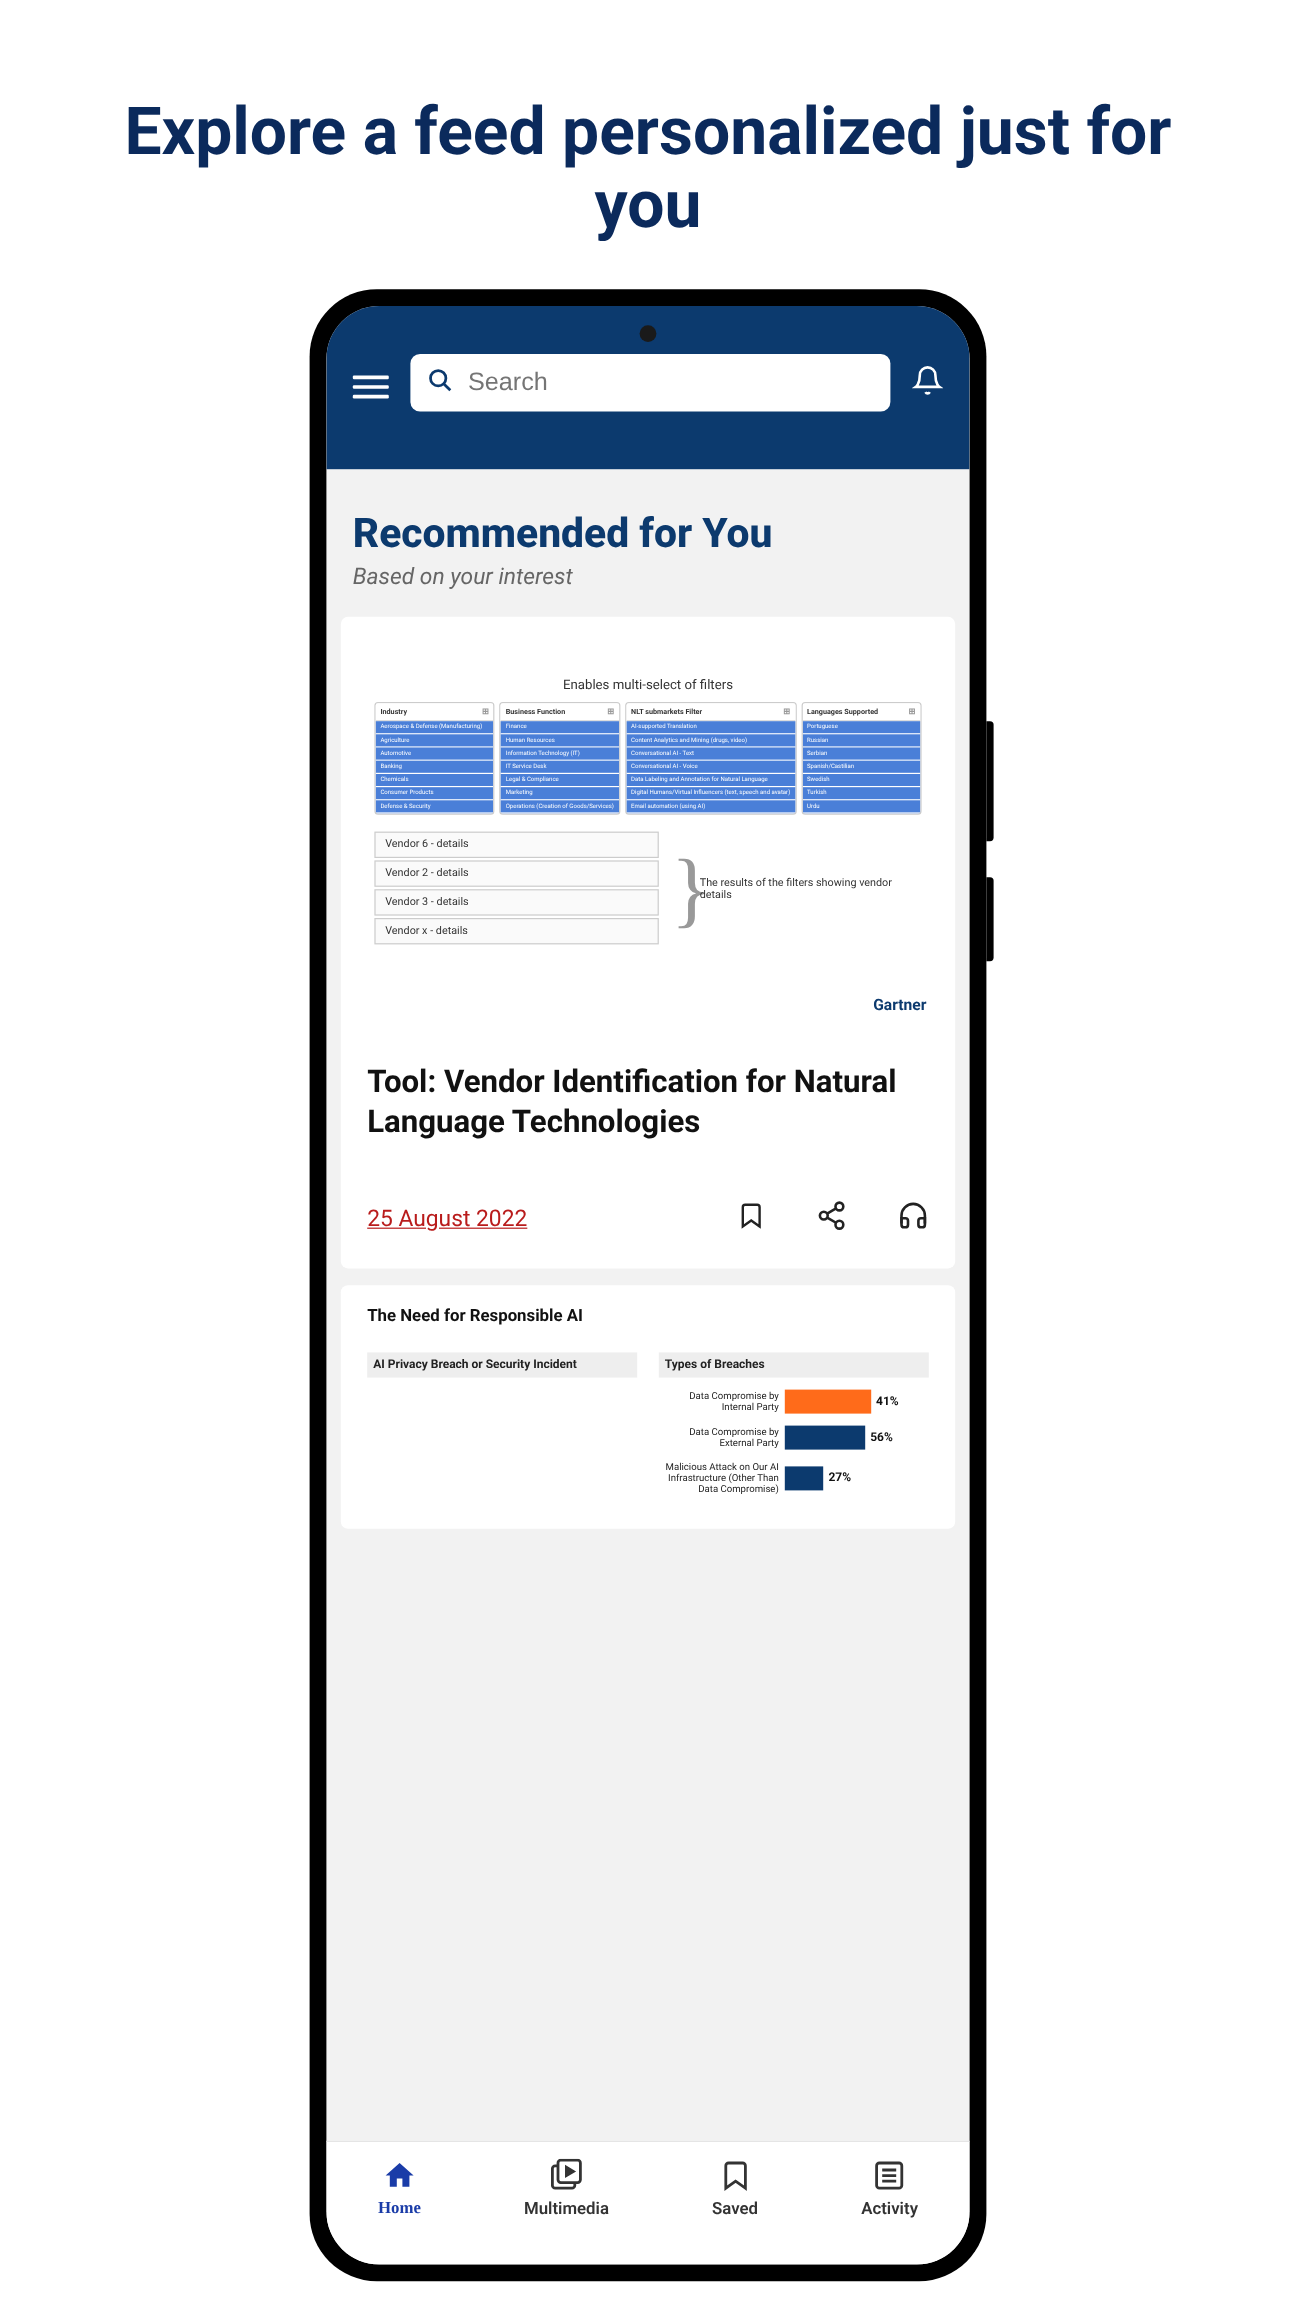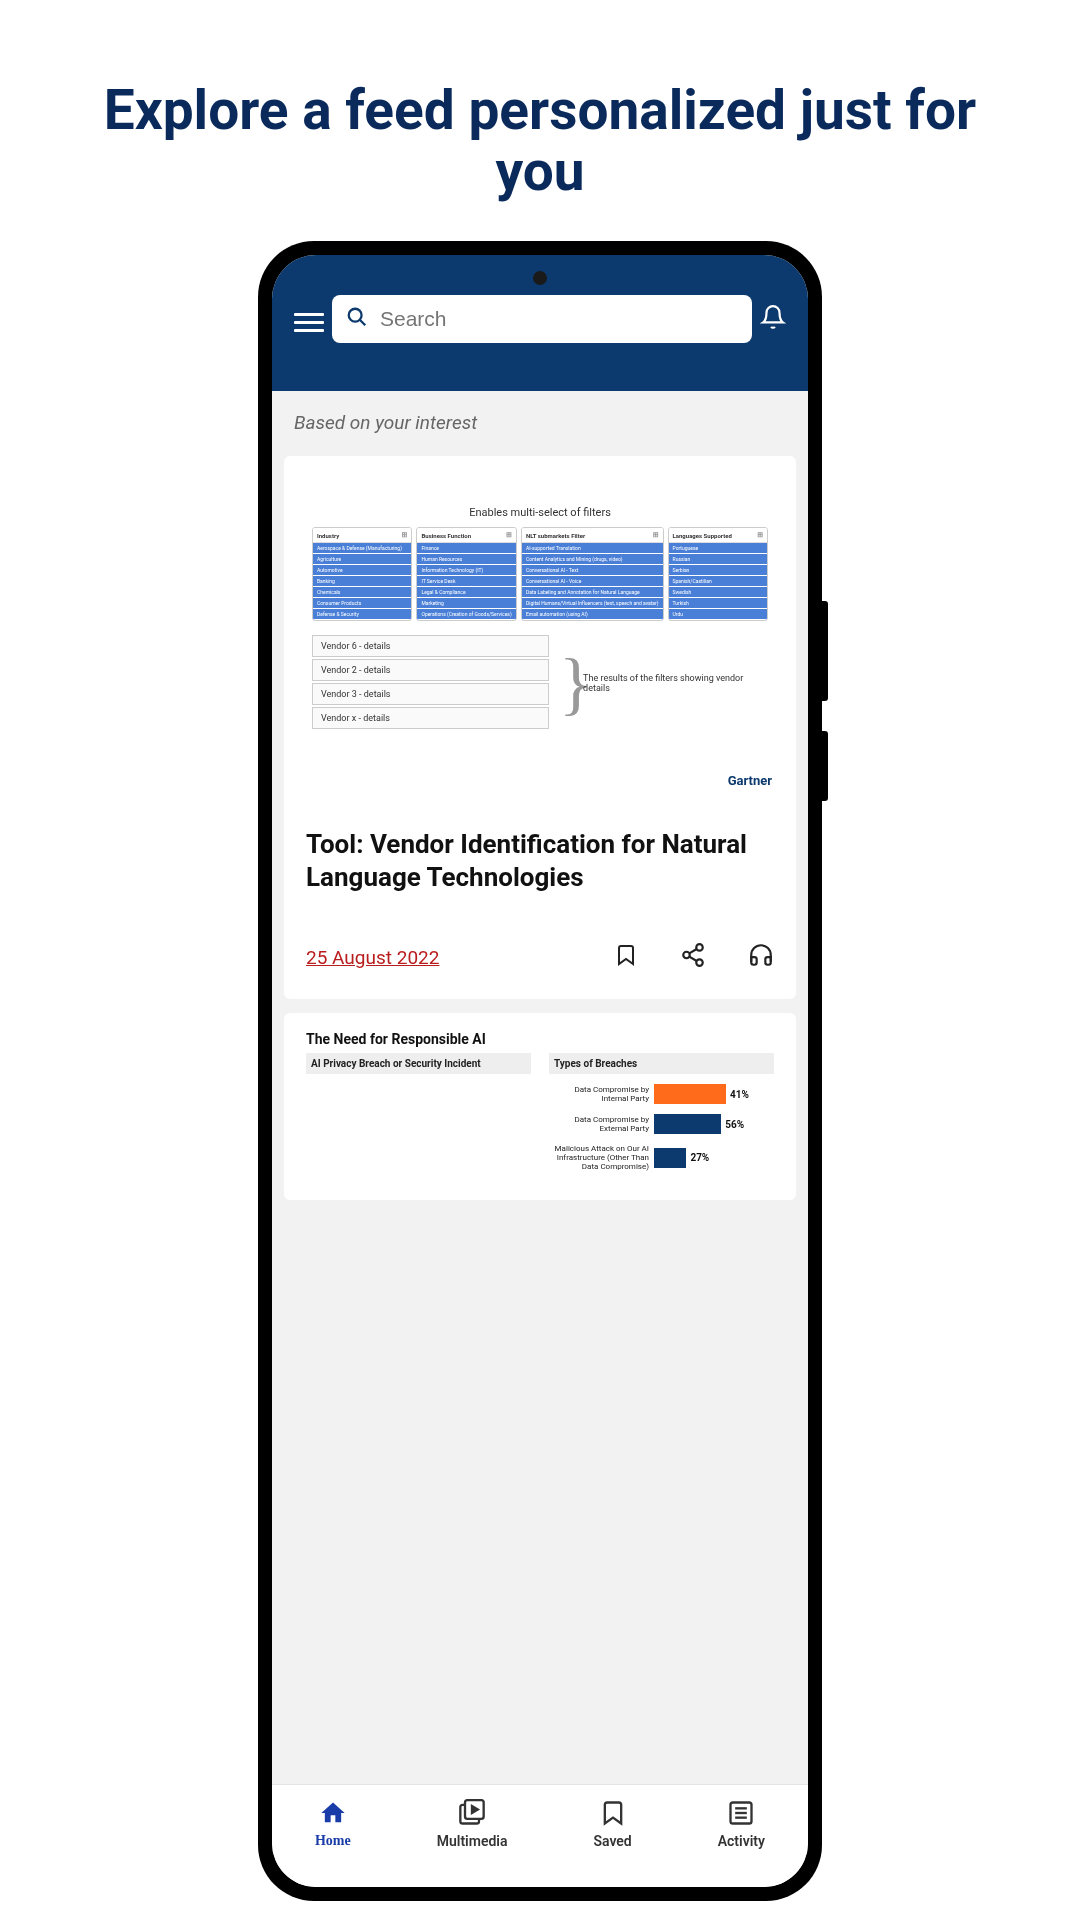--- a/index.html
+++ b/index.html
@@ -64,21 +64,21 @@
     border-radius: 44px;
     overflow: hidden;
     display: flex;
     flex-direction: column;
   }
   .app-header {
     background: #0c3a6e;
     padding: 40px 22px 48px;
     display: flex;
     align-items: center;
-    gap: 8px;
+    gap: 18px;
   }
   .menu-icon { width: 30px; height: 22px; cursor: pointer; }
   .menu-icon div { height: 3px; background: #fff; margin: 5px 0; border-radius: 1px; }
   .search-bar {
     flex: 1;
     background: #fff;
     border-radius: 8px;
     height: 48px;
     display: flex;
     align-items: center;
@@ -228,21 +228,21 @@
     display: flex;
     gap: 42px;
     color: #222;
   }
   .card-actions span { cursor: pointer; }
   .card2-body { padding: 18px 22px; }
   .card2-title {
     font-size: 14px;
     font-weight: 700;
     color: #111;
-    margin-bottom: 6px;
+    margin-bottom: 22px;
   }
   .charts-row { display: flex; gap: 18px; }
   .chart-col { flex: 1; }
   .chart-head {
     font-size: 10px;
     font-weight: 700;
     text-align: left;
     background: #eee;
     padding: 5px;
     color: #222;
@@ -332,20 +332,21 @@
       </div>
       <span class="bell-icon">
         <svg viewBox="0 0 24 24" fill="none" stroke="currentColor" stroke-width="2">
             <path d="M18 8a6 6 0 0 0-12 0c0 7-3 9-3 9h18s-3-2-3-9"></path>
             <path d="M13.7 21a2 2 0 0 1-3.4 0"></path>
           </svg>
       </span>
     </div>
 
     <div class="content">
+      <div class="section-title">Recommended for You</div>
       <div class="section-sub">Based on your interest</div>
 
       <div class="card">
         <div class="card-image">
           <div class="multi-label">Enables multi-select of filters</div>
           <div class="filter-row">
             <div class="filter-col narrow">
               <div class="filter-head">Industry</div>
               <div>
                   <div class="filter-item">Aerospace &amp; Defense (Manufacturing)</div>

